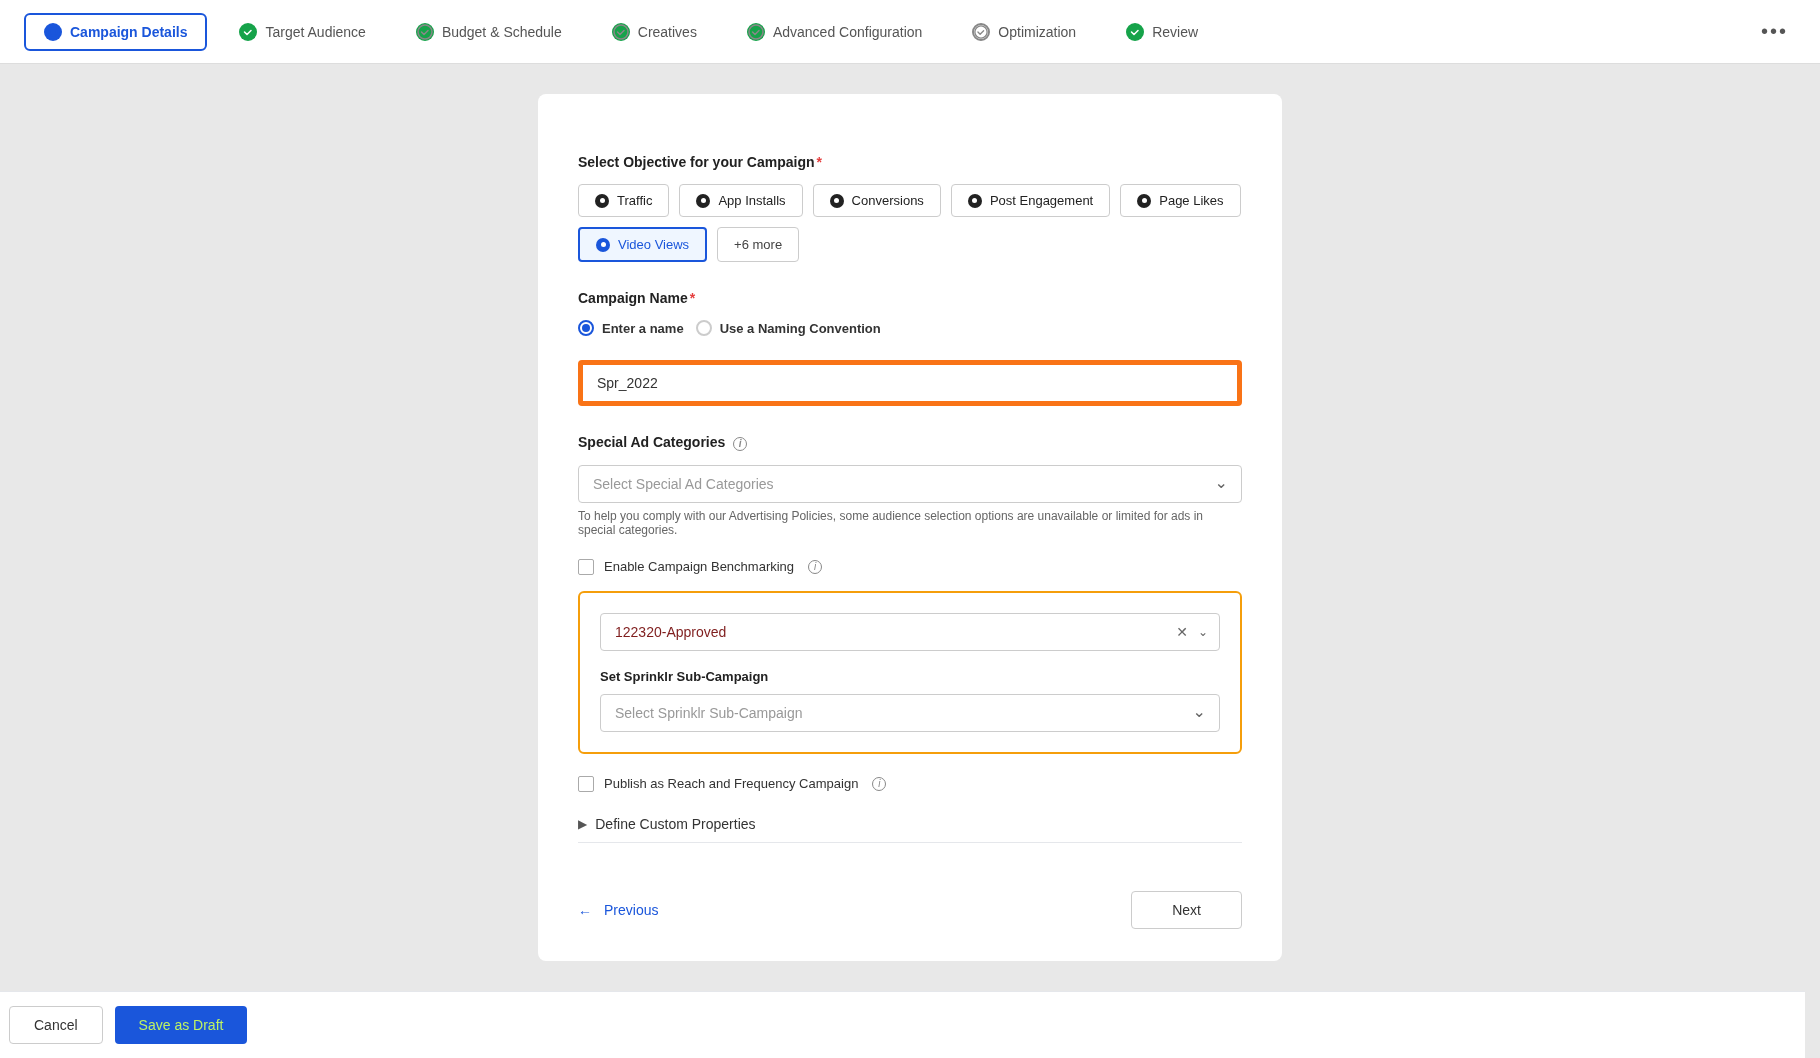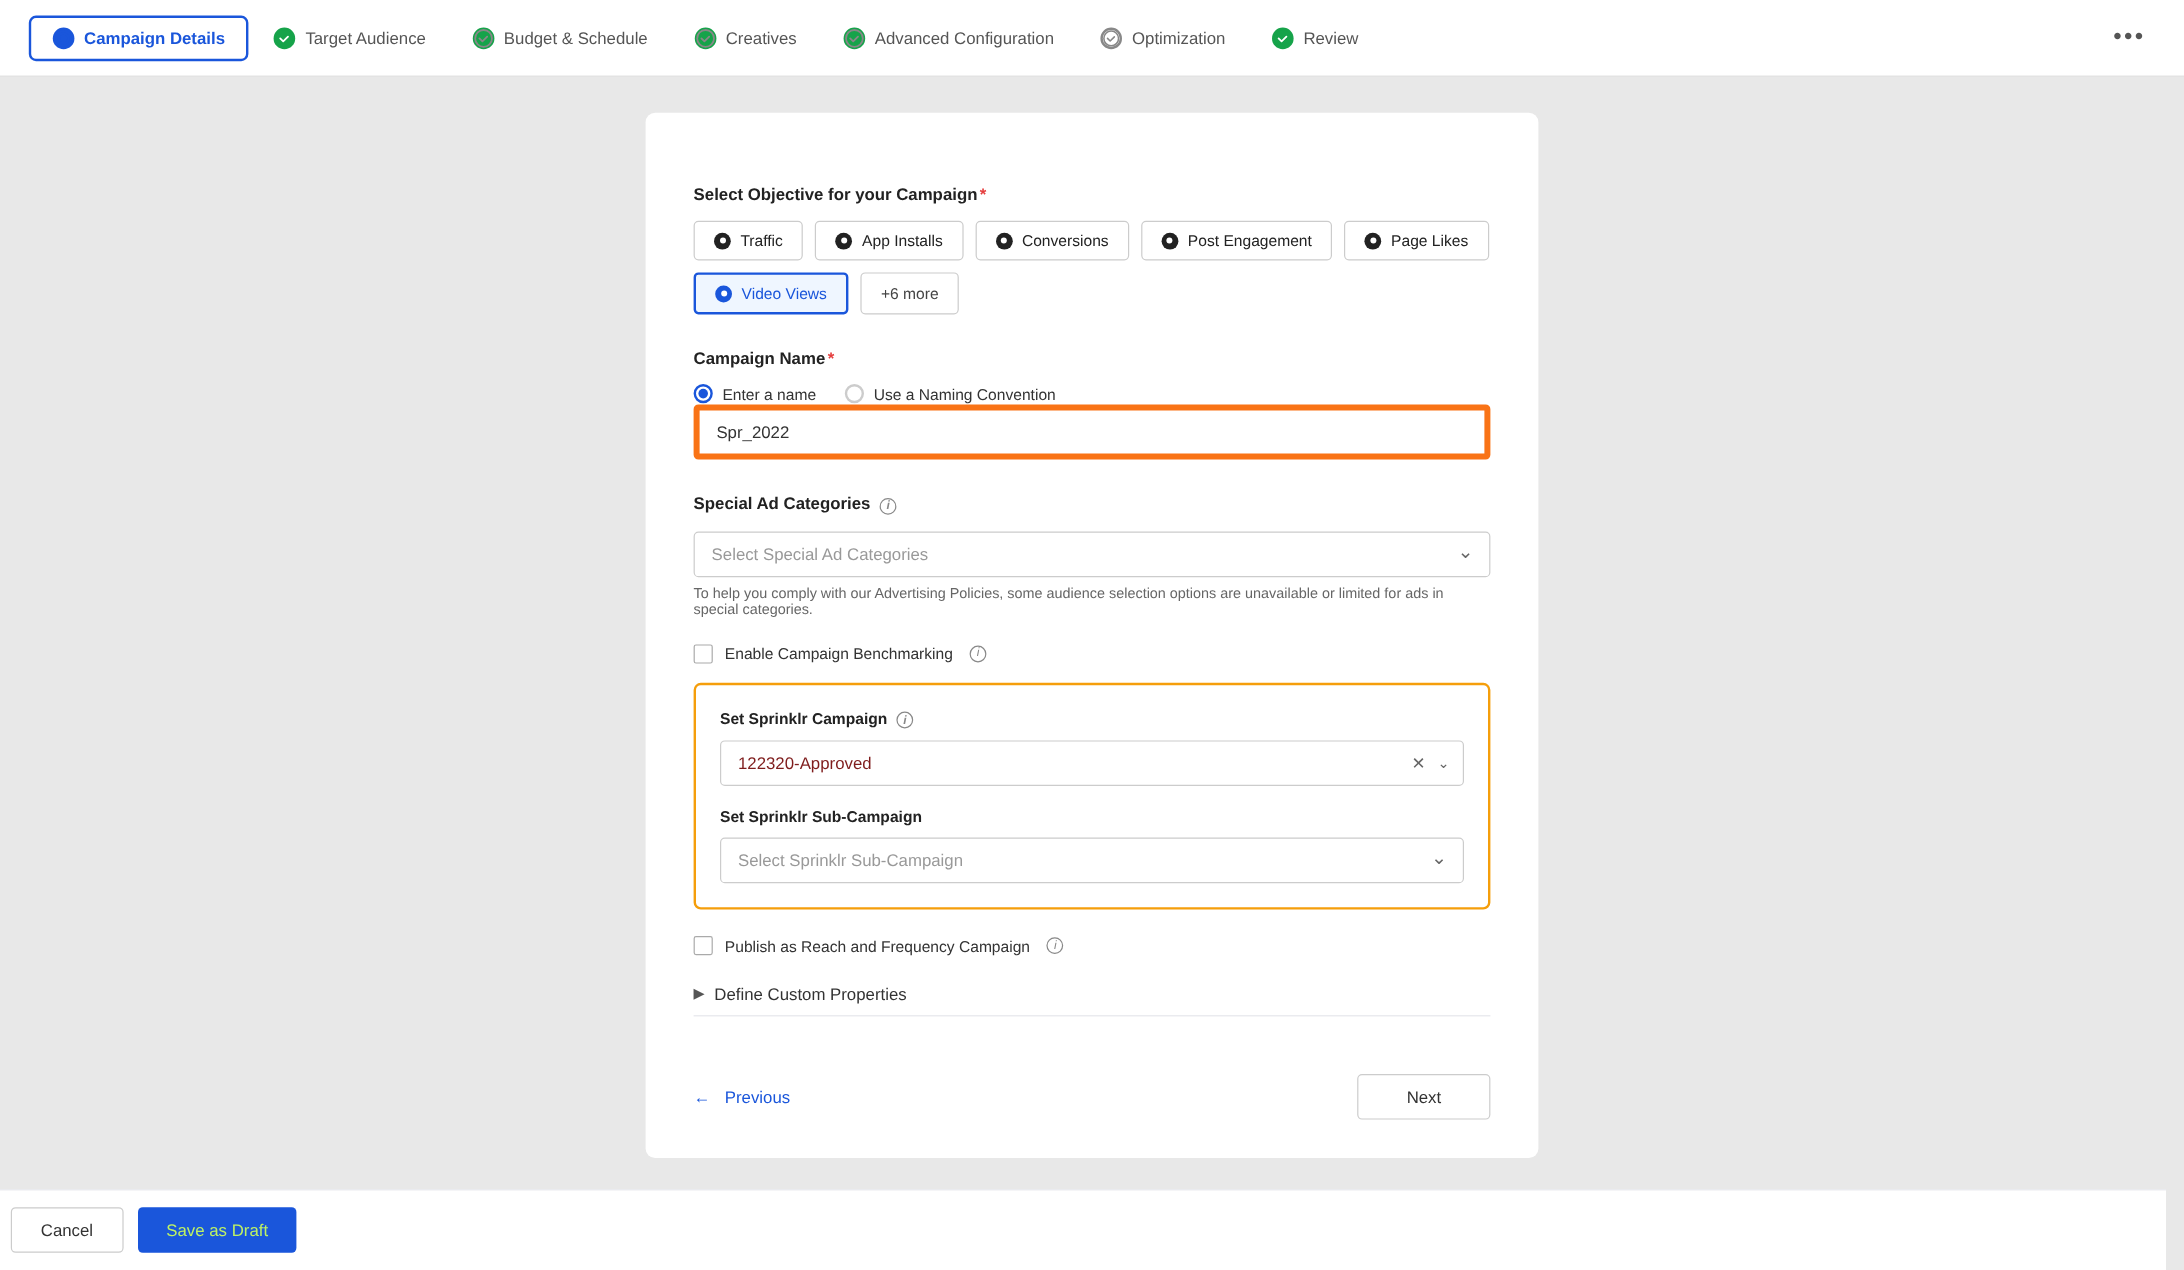--- a/index.html
+++ b/index.html
@@ -16,21 +16,21 @@
       border-bottom: 1px solid #ddd;
       display: flex;
       align-items: center;
       justify-content: space-between;
       padding: 0 24px;
       height: 64px;
     }
     .nav-steps {
       display: flex;
       align-items: center;
-      gap: 3px;
+      gap: 14px;
     }
     .nav-step {
       display: flex;
       align-items: center;
       gap: 8px;
       padding: 8px 18px;
       font-size: 14px;
       color: #555;
       cursor: pointer;
       border-radius: 4px;
@@ -146,22 +146,23 @@
       color: #444;
       cursor: pointer;
     }
 
     
     .section-block {
       margin-top: 28px;
     }
     .radio-group {
       display: flex;
-      gap: 24px;
-      margin-bottom: 1px;
+      gap: 12px;
+      margin-bottom: 24px;
+      font-weight: bold;
     }
     .radio-option {
       display: flex;
       align-items: center;
       gap: 8px;
       font-size: 13px;
       color: #333;
       cursor: pointer;
     }
     .radio-circle {
@@ -538,24 +539,20 @@
       <div class="help-text">To help you comply with our Advertising Policies, some audience selection options are unavailable or limited for ads in special categories.</div>
     </div>
 
     <div class="checkbox-row">
       <div class="checkbox-box"></div>
       <span>Enable Campaign Benchmarking</span>
       <span class="info-icon">i</span>
     </div>
 
     <div class="sprinklr-box">
-      <div class="sprinklr-label">
-        <span>Set Sprinklr Campaign</span>
-        <span class="info-icon">i</span>
-      </div>
       <div class="select-with-clear">
         <input type="text" value="122320-Approved" style="">
         <span class="clear-btn">✕</span>
         <span class="dropdown-arrow">⌄</span>
       </div>
 
       <div style="margin-top: 18px;">
         <div class="sprinklr-label">Set Sprinklr Sub-Campaign</div>
         <div class="select-wrapper">
           <select>

